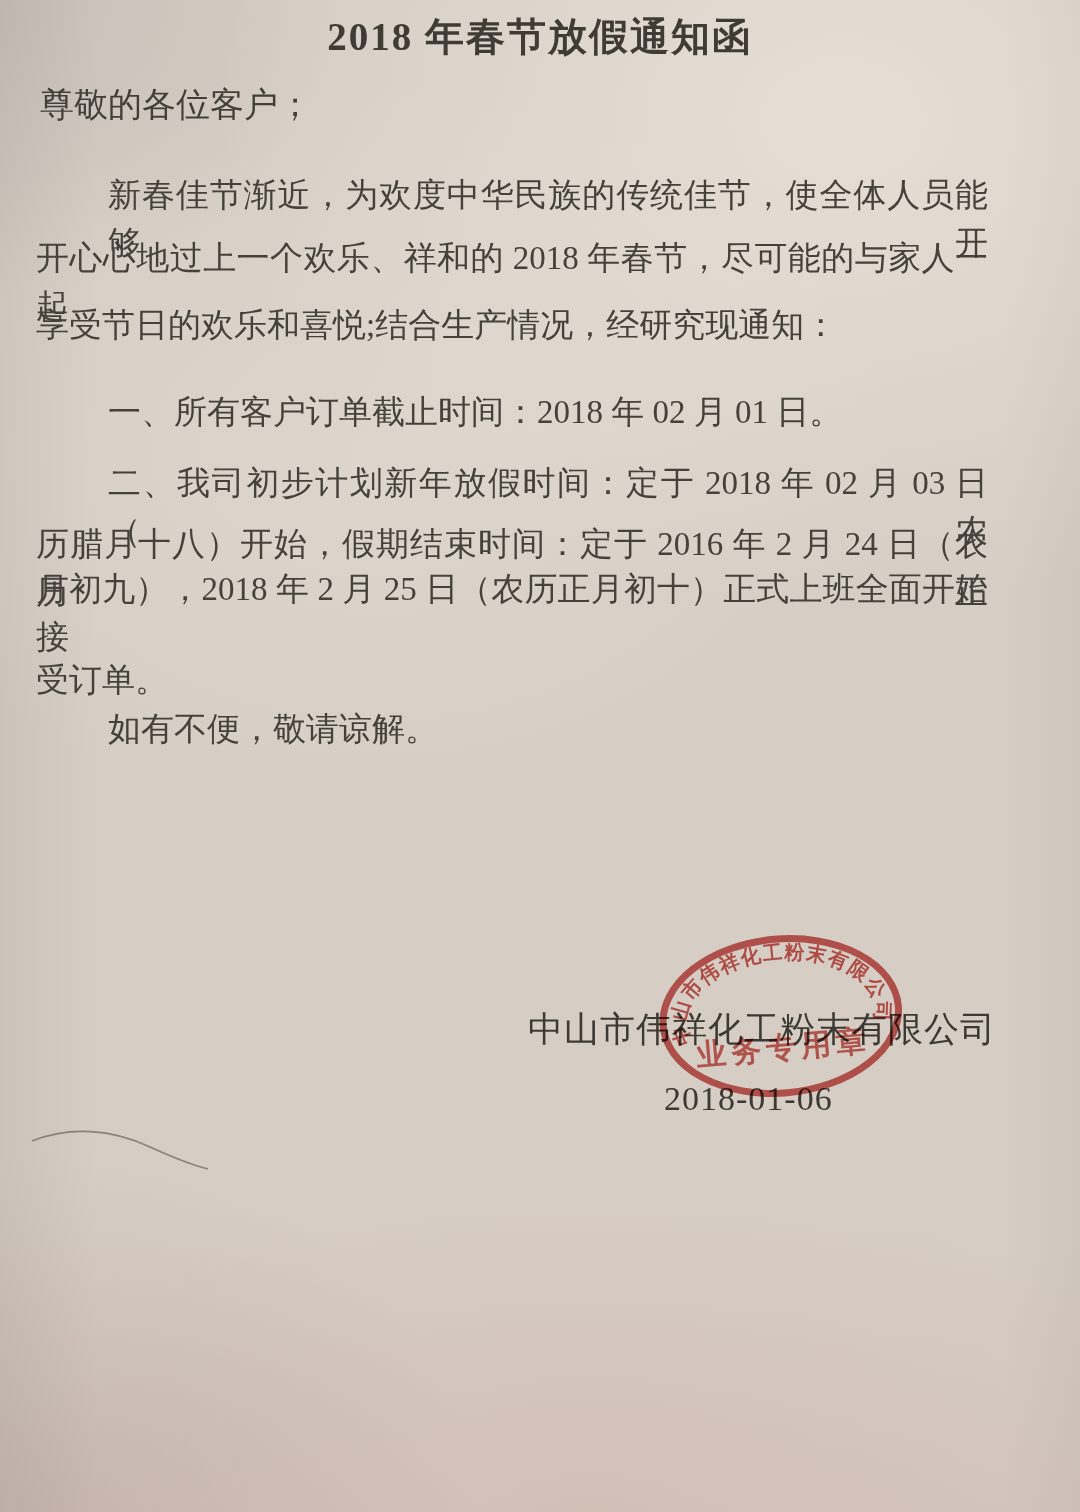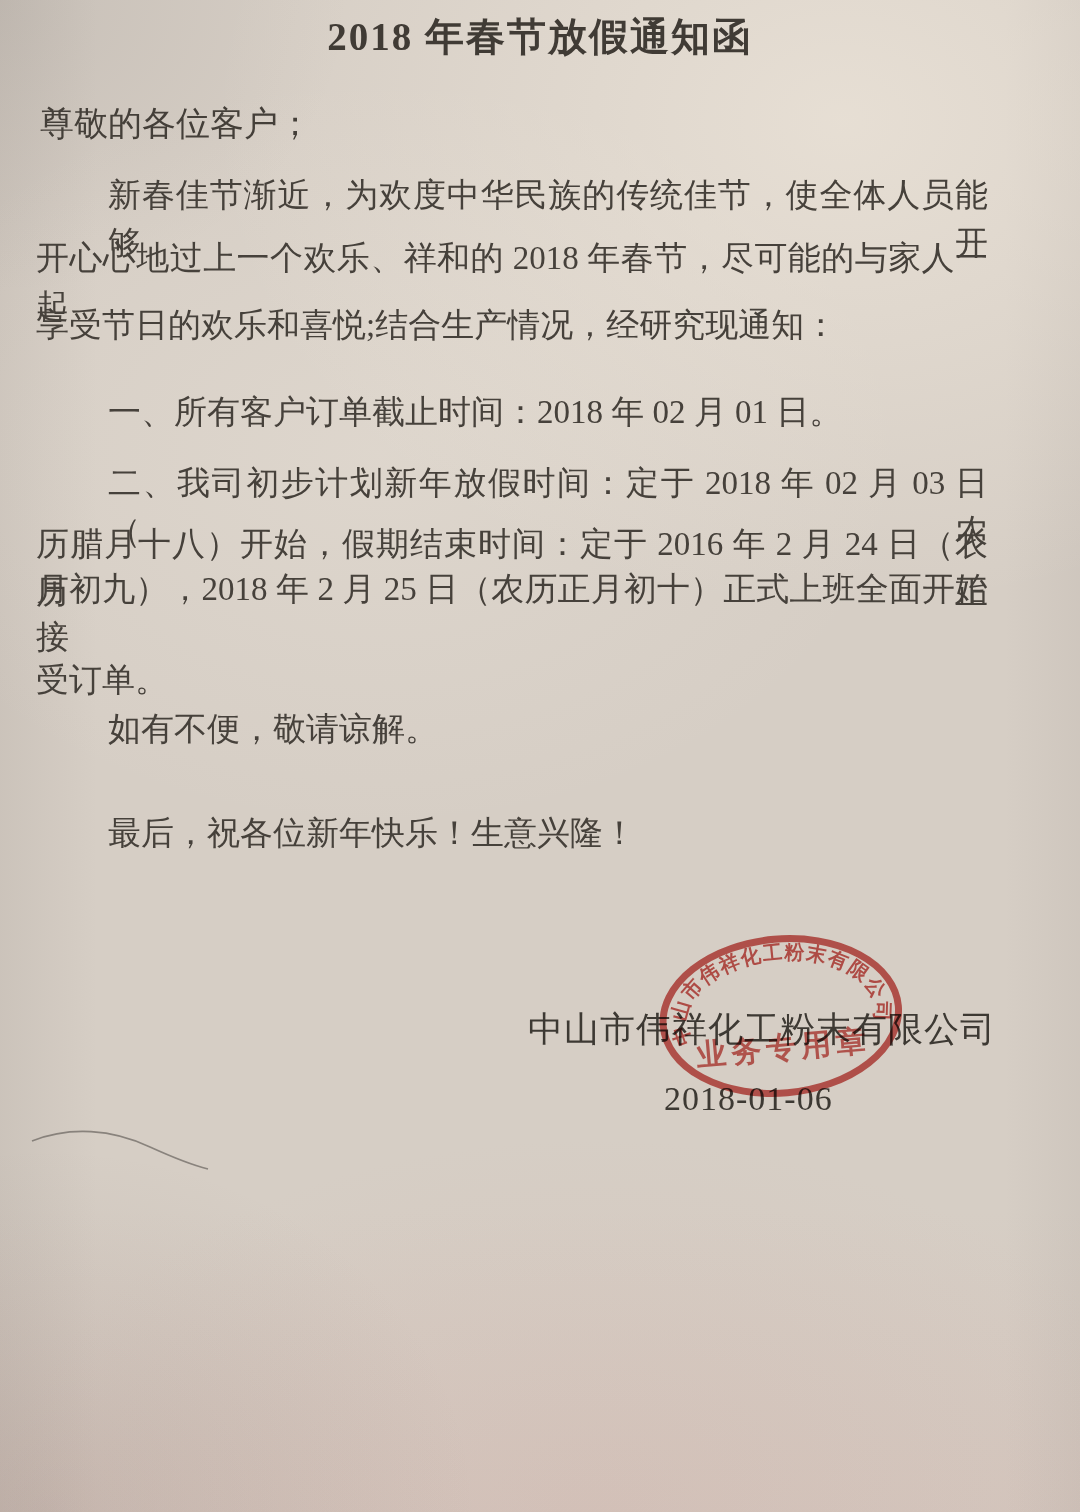--- a/index.html
+++ b/index.html
@@ -29,21 +29,20 @@
     font-size: 39px;
     font-weight: bold;
     letter-spacing: 2px;
     color: #403b35;
   }
   .salutation {
     position: absolute;
     top: 82px; left: 40px;
     font-size: 34px;
     color: #443f39;
-    margin-top: 19px;
   }
   .ln {
     position: absolute;
     left: 36px;
     width: 952px;
     font-size: 33px;
     line-height: 48px;
     text-align: justify;
     text-justify: inter-character;
     text-align-last: left;
@@ -91,21 +90,20 @@
 
   <div class="ln indent full" style="top:163px">新春佳节渐近，为欢度中华民族的传统佳节，使全体人员能够开</div>
   <div class="ln full" style="top:234px">开心心地过上一个欢乐、祥和的 2018 年春节，尽可能的与家人一起</div>
   <div class="ln" style="top:301px">享受节日的欢乐和喜悦;结合生产情况，经研究现通知：</div>
   <div class="ln indent" style="top:380px">一、所有客户订单截止时间：2018 年 02 月 01 日。</div>
   <div class="ln indent full" style="top:451px">二、我司初步计划新年放假时间：定于 2018 年 02 月 03 日（农</div>
   <div class="ln full" style="top:520px">历腊月十八）开始，假期结束时间：定于 2016 年 2 月 24 日（农历正</div>
   <div class="ln full" style="top:565px">月初九），2018 年 2 月 25 日（农历正月初十）正式上班全面开始接</div>
   <div class="ln" style="top:656px">受订单。</div>
   <div class="ln indent" style="top:697px">如有不便，敬请谅解。</div>
-  <div class="ln indent" style="top:801px">最后，祝各位新年快乐！生意兴隆！</div>
 
   <div class="sig-company">中山市伟祥化工粉末有限公司</div>
   <div class="sig-date">2018-01-06</div>
 
   <svg class="stamp" viewBox="0 0 310 205" aria-hidden="true">
     <ellipse cx="155" cy="100" rx="118" ry="77" fill="none" stroke="#c7423c" stroke-width="7" opacity="0.88"></ellipse>
     <path id="sealArc" d="M 66 120 A 95 57 0 1 1 244 120" fill="none"></path>
     <text font-size="20" font-weight="bold" letter-spacing="1.5" fill="#c7423c" opacity="0.9">
       <textPath href="#sealArc" startOffset="2" lengthAdjust="spacingAndGlyphs" textLength="276">中山市伟祥化工粉末有限公司</textPath>
     </text>

